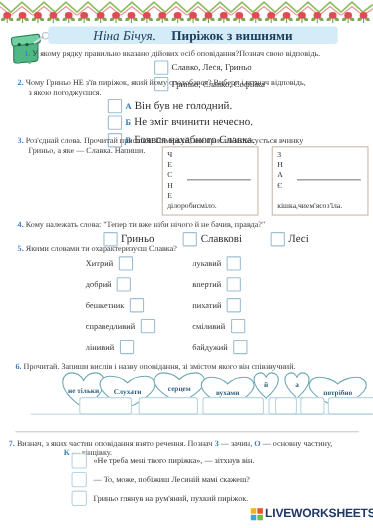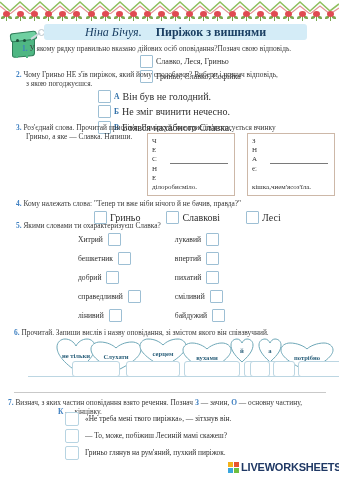--- a/index.html
+++ b/index.html
@@ -383,25 +383,25 @@
   <div class="q" id="q5">
     <div><span class="qnum">5.</span>
       <span class="qtext">Якими словами ти охарактеризуєш Славка?</span></div>
     <div class="wordcols">
       <div class="wcol">
         <label class="wrow">
           <span class="wlbl">Хитрий</span>
           <span class="cb lg"></span>
         </label>
         <label class="wrow">
+          <span class="wlbl">добрий</span>
+          <span class="cb lg"></span>
+        </label>
+        <label class="wrow">
           <span class="wlbl">бешкетник</span>
-          <span class="cb lg"></span>
-        </label>
-        <label class="wrow">
-          <span class="wlbl">добрий</span>
           <span class="cb lg"></span>
         </label>
         <label class="wrow">
           <span class="wlbl">справедливий</span>
           <span class="cb lg"></span>
         </label>
         <label class="wrow">
           <span class="wlbl">лінивий</span>
           <span class="cb lg"></span>
         </label>

